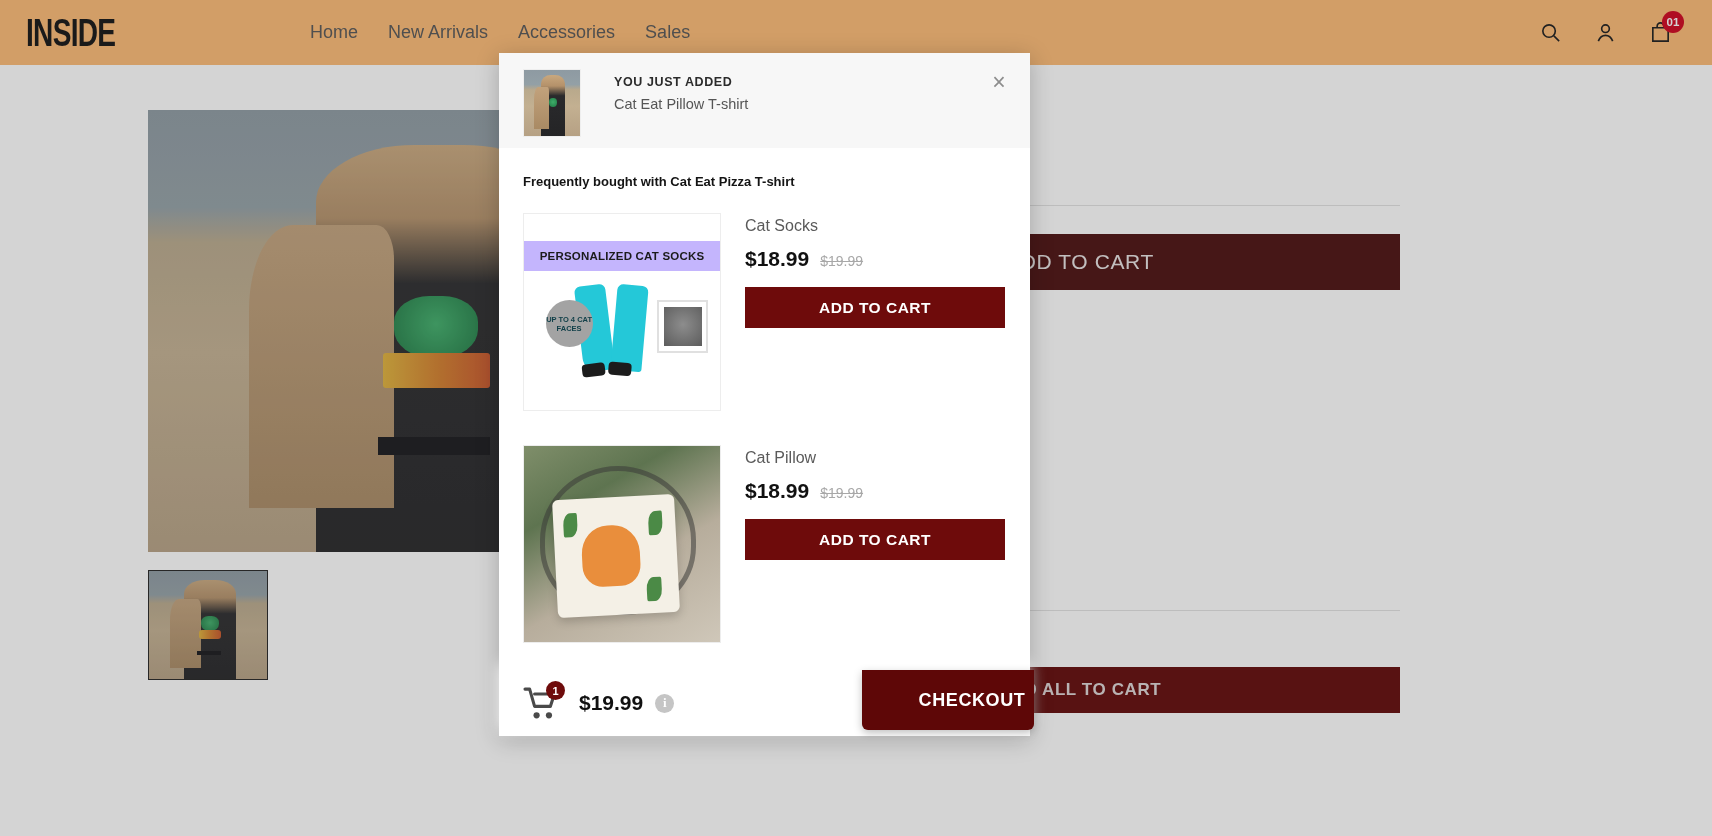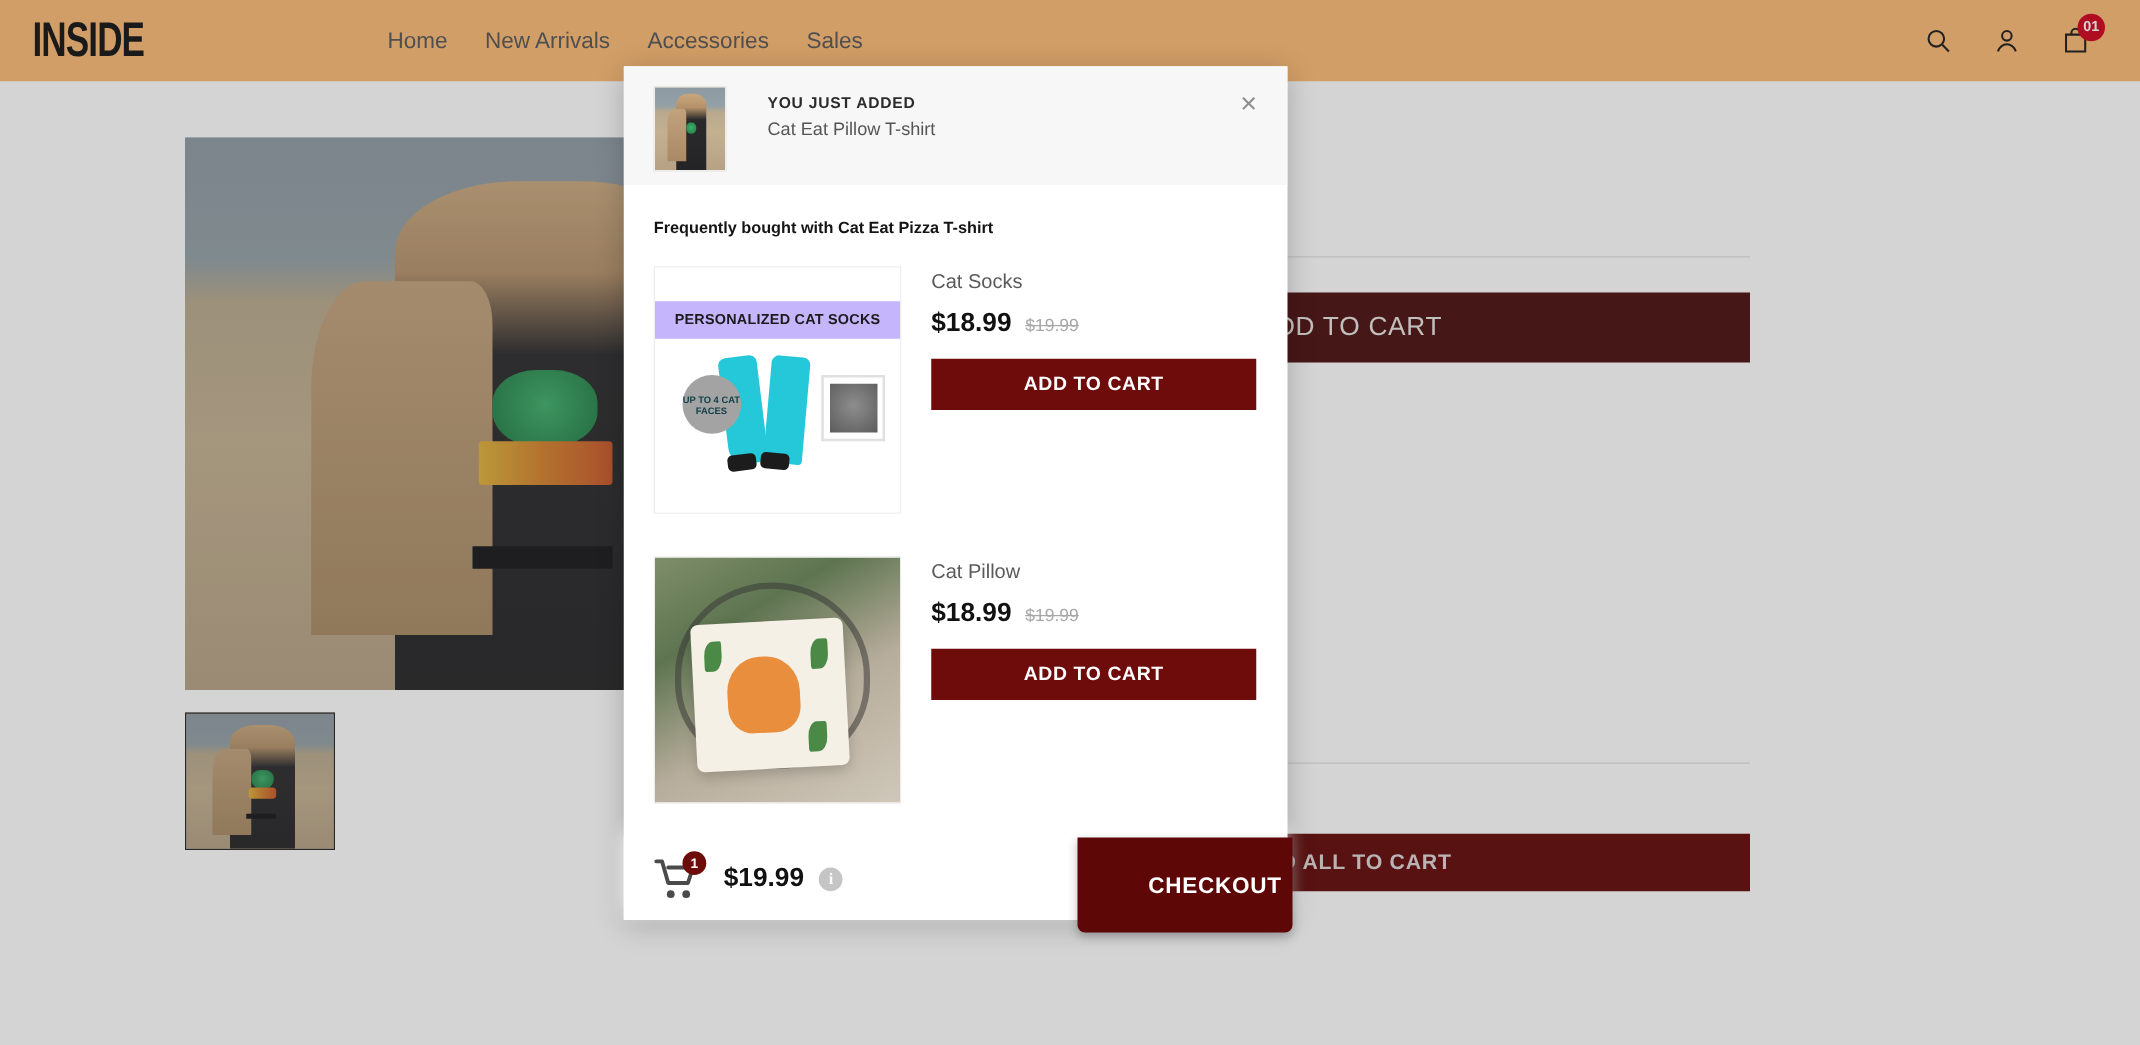--- a/index.html
+++ b/index.html
@@ -207,21 +207,21 @@
     display:flex; align-items:center; justify-content:center;
   }
   .foot-price { margin-left: 18px; font-size: 21px; font-weight: 700; color: #111; }
   .info-icon {
     margin-left: 12px; width: 19px; height: 19px; border-radius: 50%;
     background:#c5c5c5; color:#fff; font-size: 13px; font-weight:700;
     display:flex; align-items:center; justify-content:center;
     font-family: "Liberation Serif", serif; cursor: pointer;
   }
   .btn-checkout {
-    position: absolute; left: 862px; top: 670px; width: 172px; height: 76px;
+    position: absolute; left: 862px; top: 670px; width: 172px; height: 60px;
     background: #5e0707; color: #fff; border: none; z-index: 45;
     font-size: 18px; font-weight: 700; letter-spacing: 0.6px; cursor: pointer;
     border-radius: 0 0 6px 6px; font-family: "Liberation Sans", sans-serif;
     box-shadow: 0 3px 8px rgba(0,0,0,0.25);
     padding-left: 48px;
   }
 </style>
 </head>
 <body>
 

